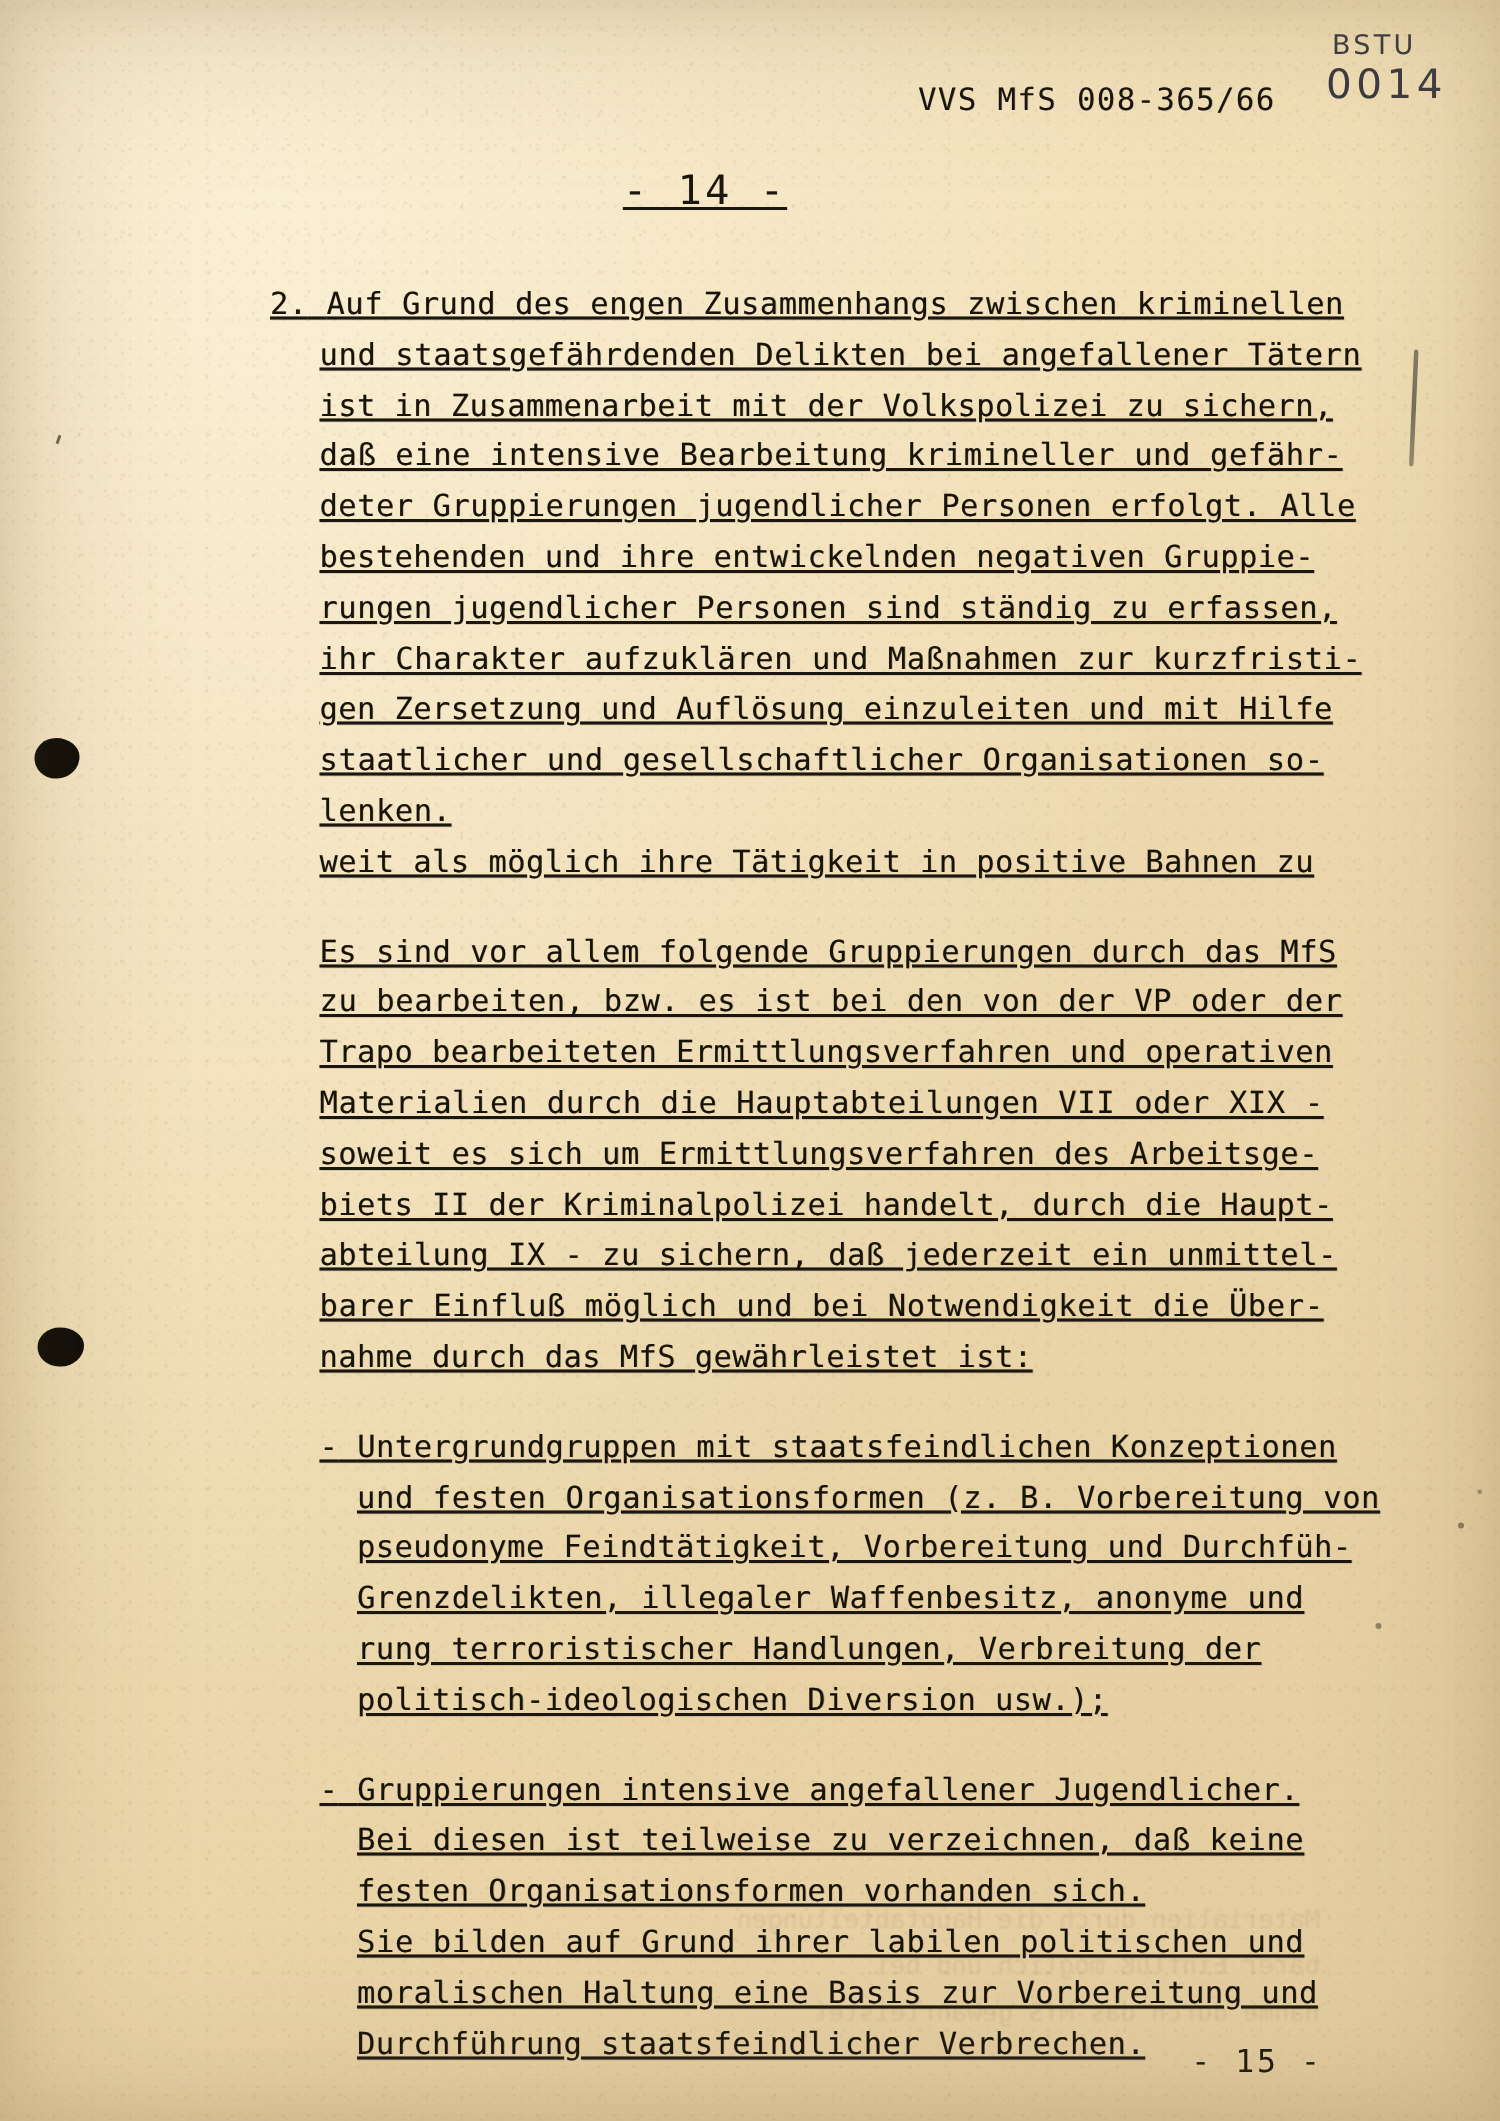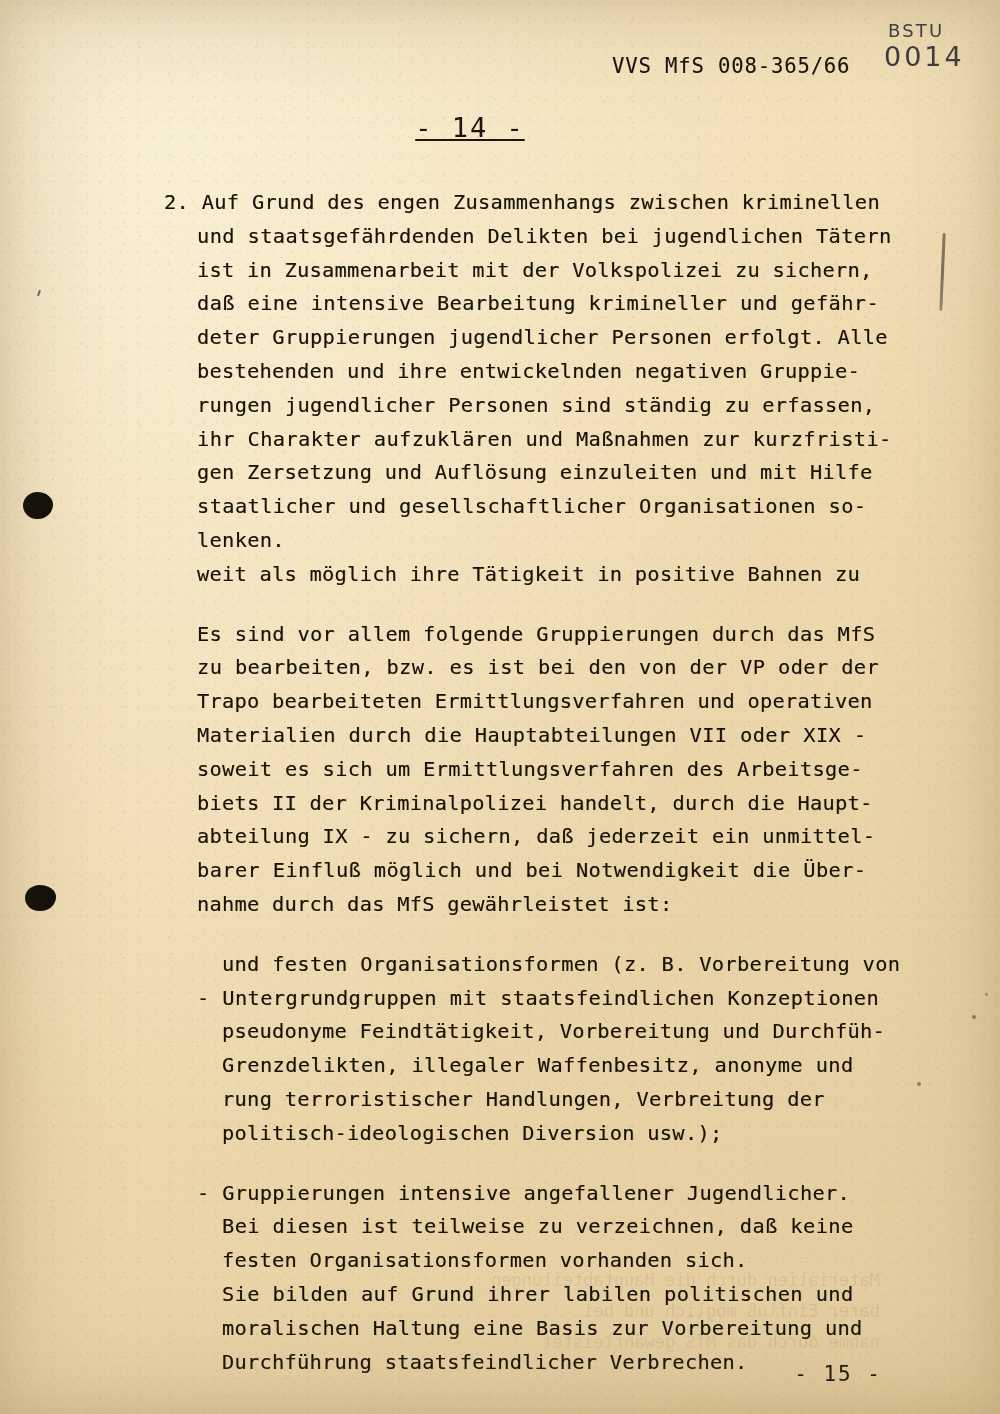--- a/index.html
+++ b/index.html
@@ -82,23 +82,24 @@
     position: absolute;
     right: 118px;
     bottom: 28px;
     font-size: 21px;
     letter-spacing: 2px;
   }
 
   
   .body {
     position: absolute;
-    left: 164px;
+    left: 180px;
     top: 186px;
     width: 790px;
+    text-decoration: underline;
   }
   .para {
     position: relative;
     margin-bottom: 26px;
   }
   .line {
     font-size: 20.3px;
     line-height: 33.8px;
     letter-spacing: 0.35px;
     white-space: pre;
@@ -176,21 +177,21 @@
     <span class="bstu-label">BSTU</span>
     <span class="bstu-number">0014</span>
   </div>
 
   <div class="page-number-top">- 14 -</div>
 
   <div class="body">
 
     <div class="para numbered">
       <div class="line first"><span>2.</span> <span>Auf Grund des engen Zusammenhangs zwischen kriminellen</span></div>
-      <div class="line">und staatsgefährdenden Delikten bei jugendlichen Tätern</div>
+      <div class="line">und staatsgefährdenden Delikten bei angefallener Tätern</div>
       <div class="line">ist in Zusammenarbeit mit der Volkspolizei zu sichern,</div>
       <div class="line">daß eine intensive Bearbeitung krimineller und gefähr-</div>
       <div class="line">deter Gruppierungen jugendlicher Personen erfolgt. Alle</div>
       <div class="line">bestehenden und ihre entwickelnden negativen Gruppie-</div>
       <div class="line">rungen jugendlicher Personen sind ständig zu erfassen,</div>
       <div class="line">ihr Charakter aufzuklären und Maßnahmen zur kurzfristi-</div>
       <div class="line">gen Zersetzung und Auflösung einzuleiten und mit Hilfe</div>
       <div class="line">staatlicher und gesellschaftlicher Organisationen so-</div>
       <div class="line">lenken.</div>
       <div class="line">weit als möglich ihre Tätigkeit in positive Bahnen zu</div>
@@ -202,22 +203,22 @@
       <div class="line">Trapo bearbeiteten Ermittlungsverfahren und operativen</div>
       <div class="line">Materialien durch die Hauptabteilungen VII oder XIX -</div>
       <div class="line">soweit es sich um Ermittlungsverfahren des Arbeitsge-</div>
       <div class="line">biets II der Kriminalpolizei handelt, durch die Haupt-</div>
       <div class="line">abteilung IX - zu sichern, daß jederzeit ein unmittel-</div>
       <div class="line">barer Einfluß möglich und bei Notwendigkeit die Über-</div>
       <div class="line">nahme durch das MfS gewährleistet ist:</div>
     </div>
 
     <div class="bullet">
+      <div class="line first"><span>-</span> <span>Untergrundgruppen mit staatsfeindlichen Konzeptionen</span></div>
       <div class="line">und festen Organisationsformen (z. B. Vorbereitung von</div>
-      <div class="line first"><span>-</span> <span>Untergrundgruppen mit staatsfeindlichen Konzeptionen</span></div>
       <div class="line">pseudonyme Feindtätigkeit, Vorbereitung und Durchfüh-</div>
       <div class="line">Grenzdelikten, illegaler Waffenbesitz, anonyme und</div>
       <div class="line">rung terroristischer Handlungen, Verbreitung der</div>
       <div class="line">politisch-ideologischen Diversion usw.);</div>
     </div>
 
     <div class="bullet">
       <div class="line first"><span>-</span> <span>Gruppierungen intensive angefallener Jugendlicher.</span></div>
       <div class="line">Bei diesen ist teilweise zu verzeichnen, daß keine</div>
       <div class="line">festen Organisationsformen vorhanden sich.</div>

